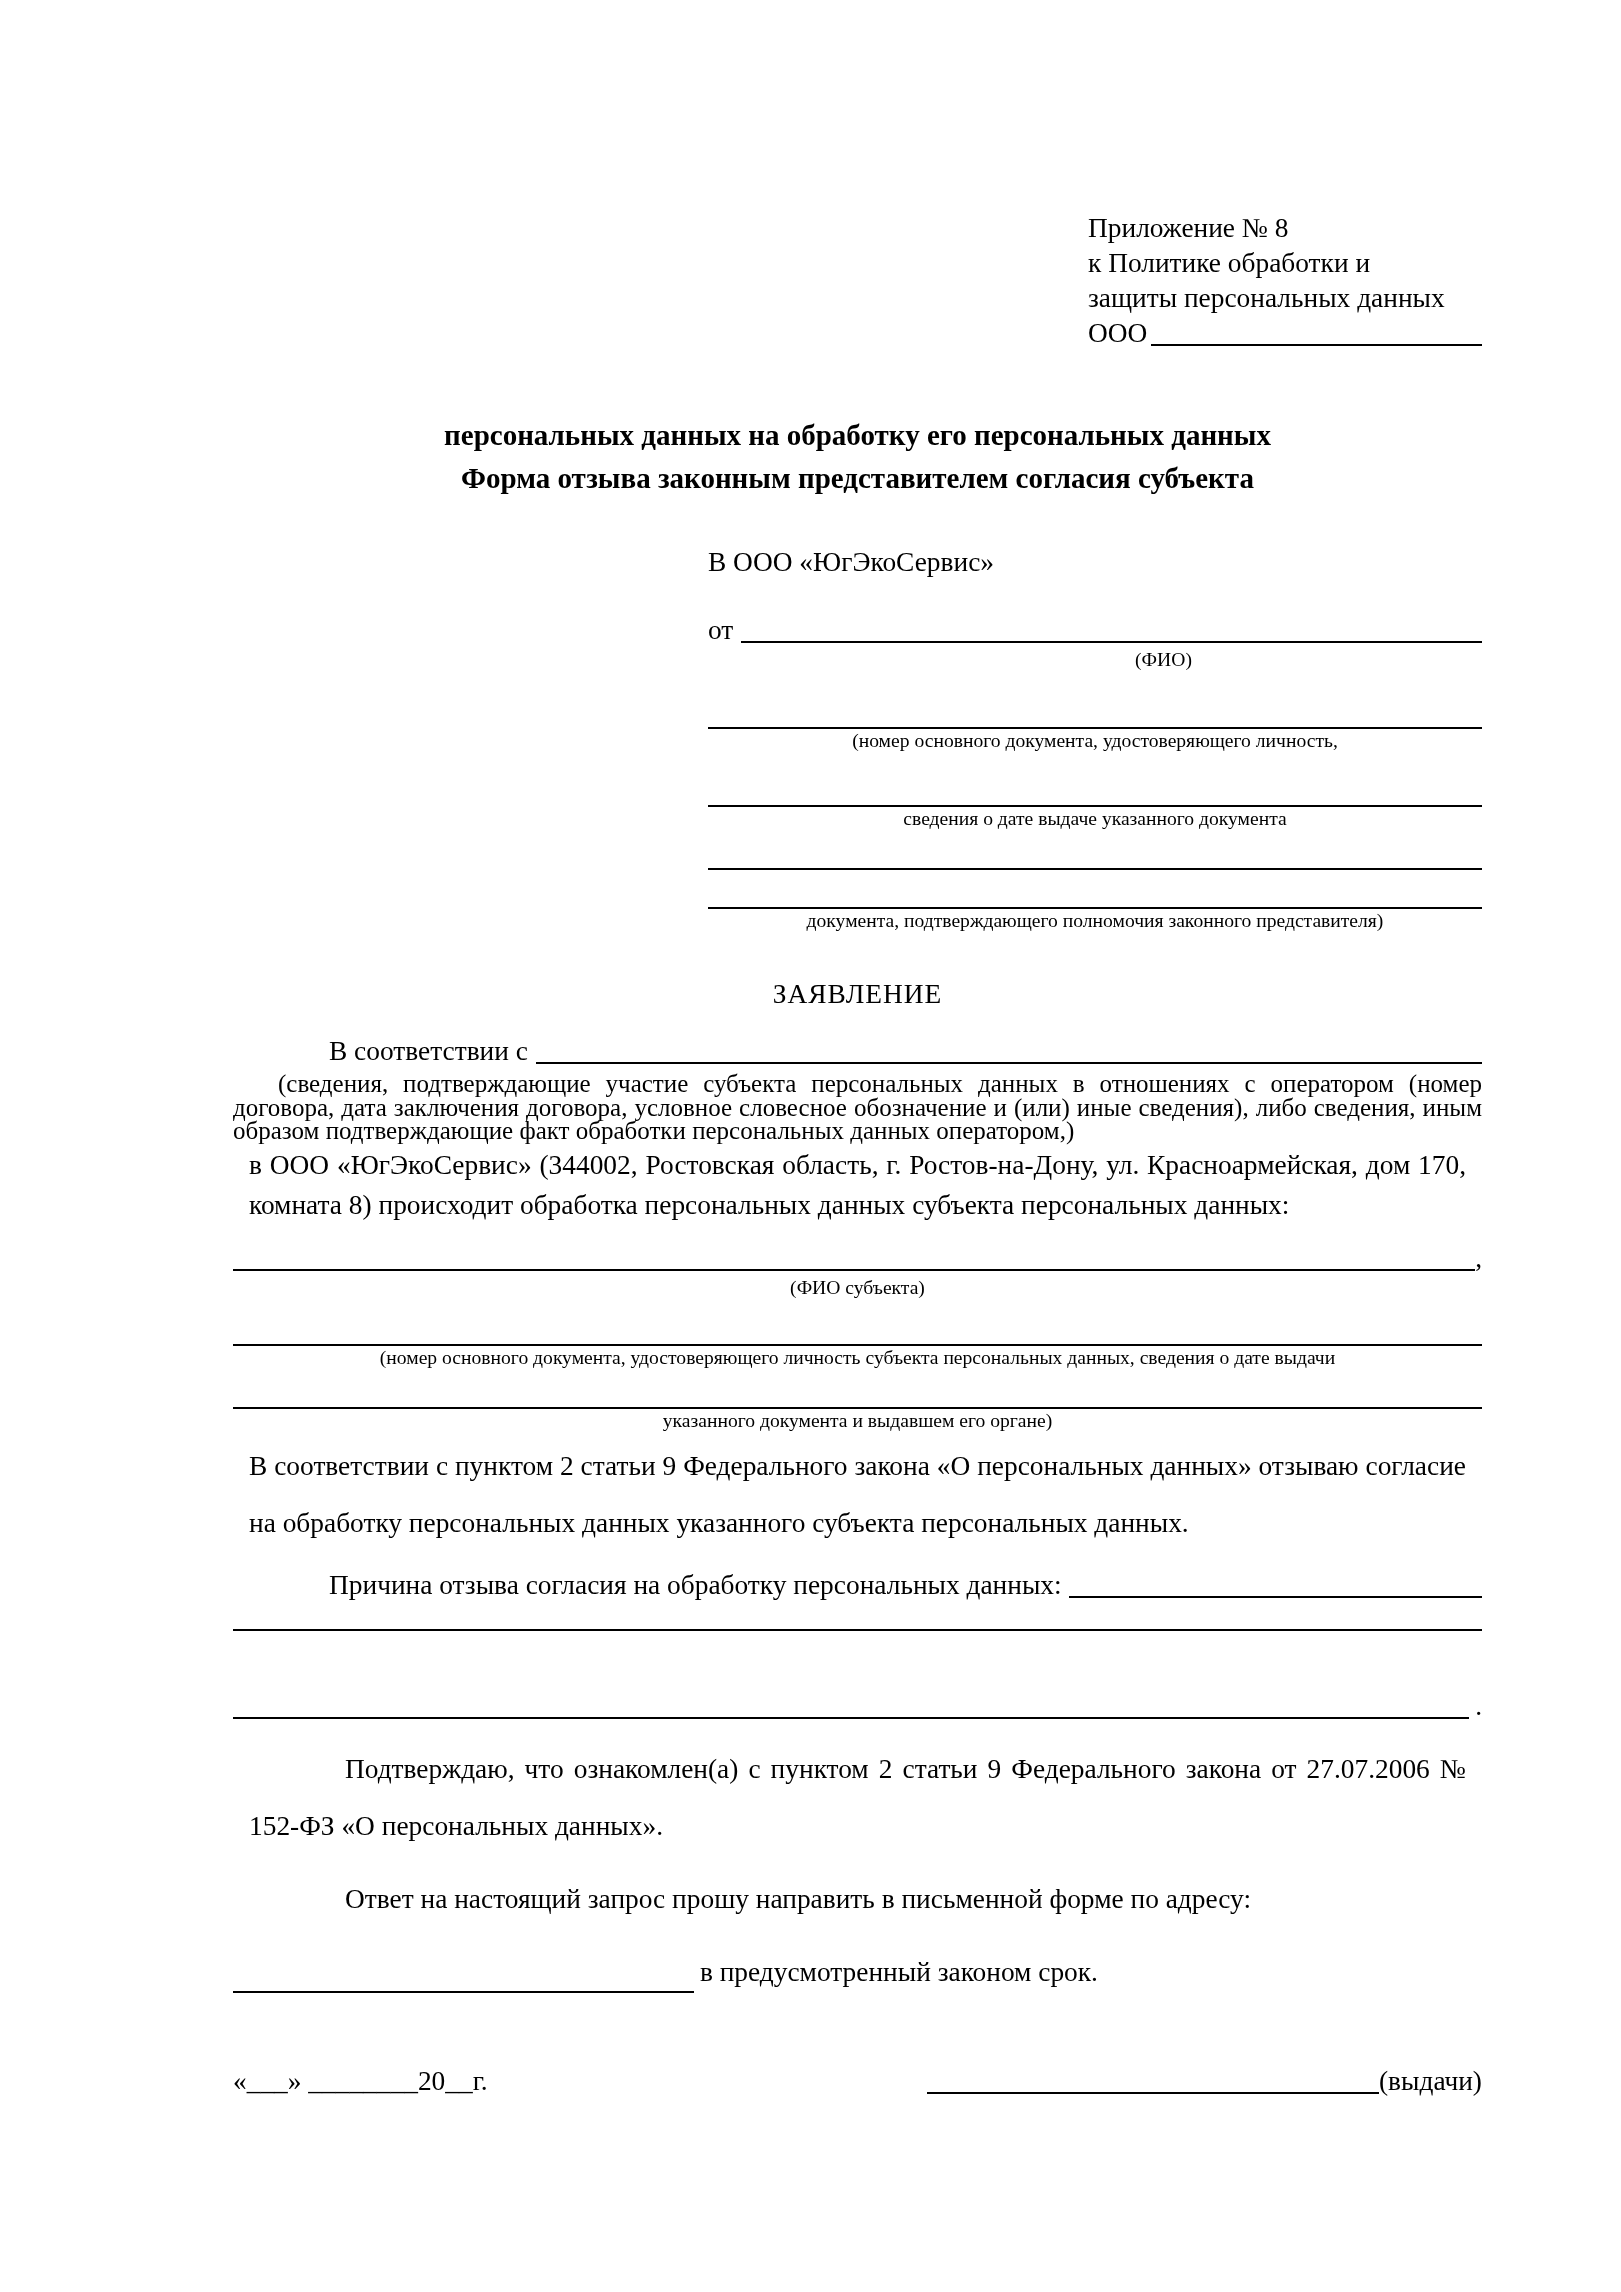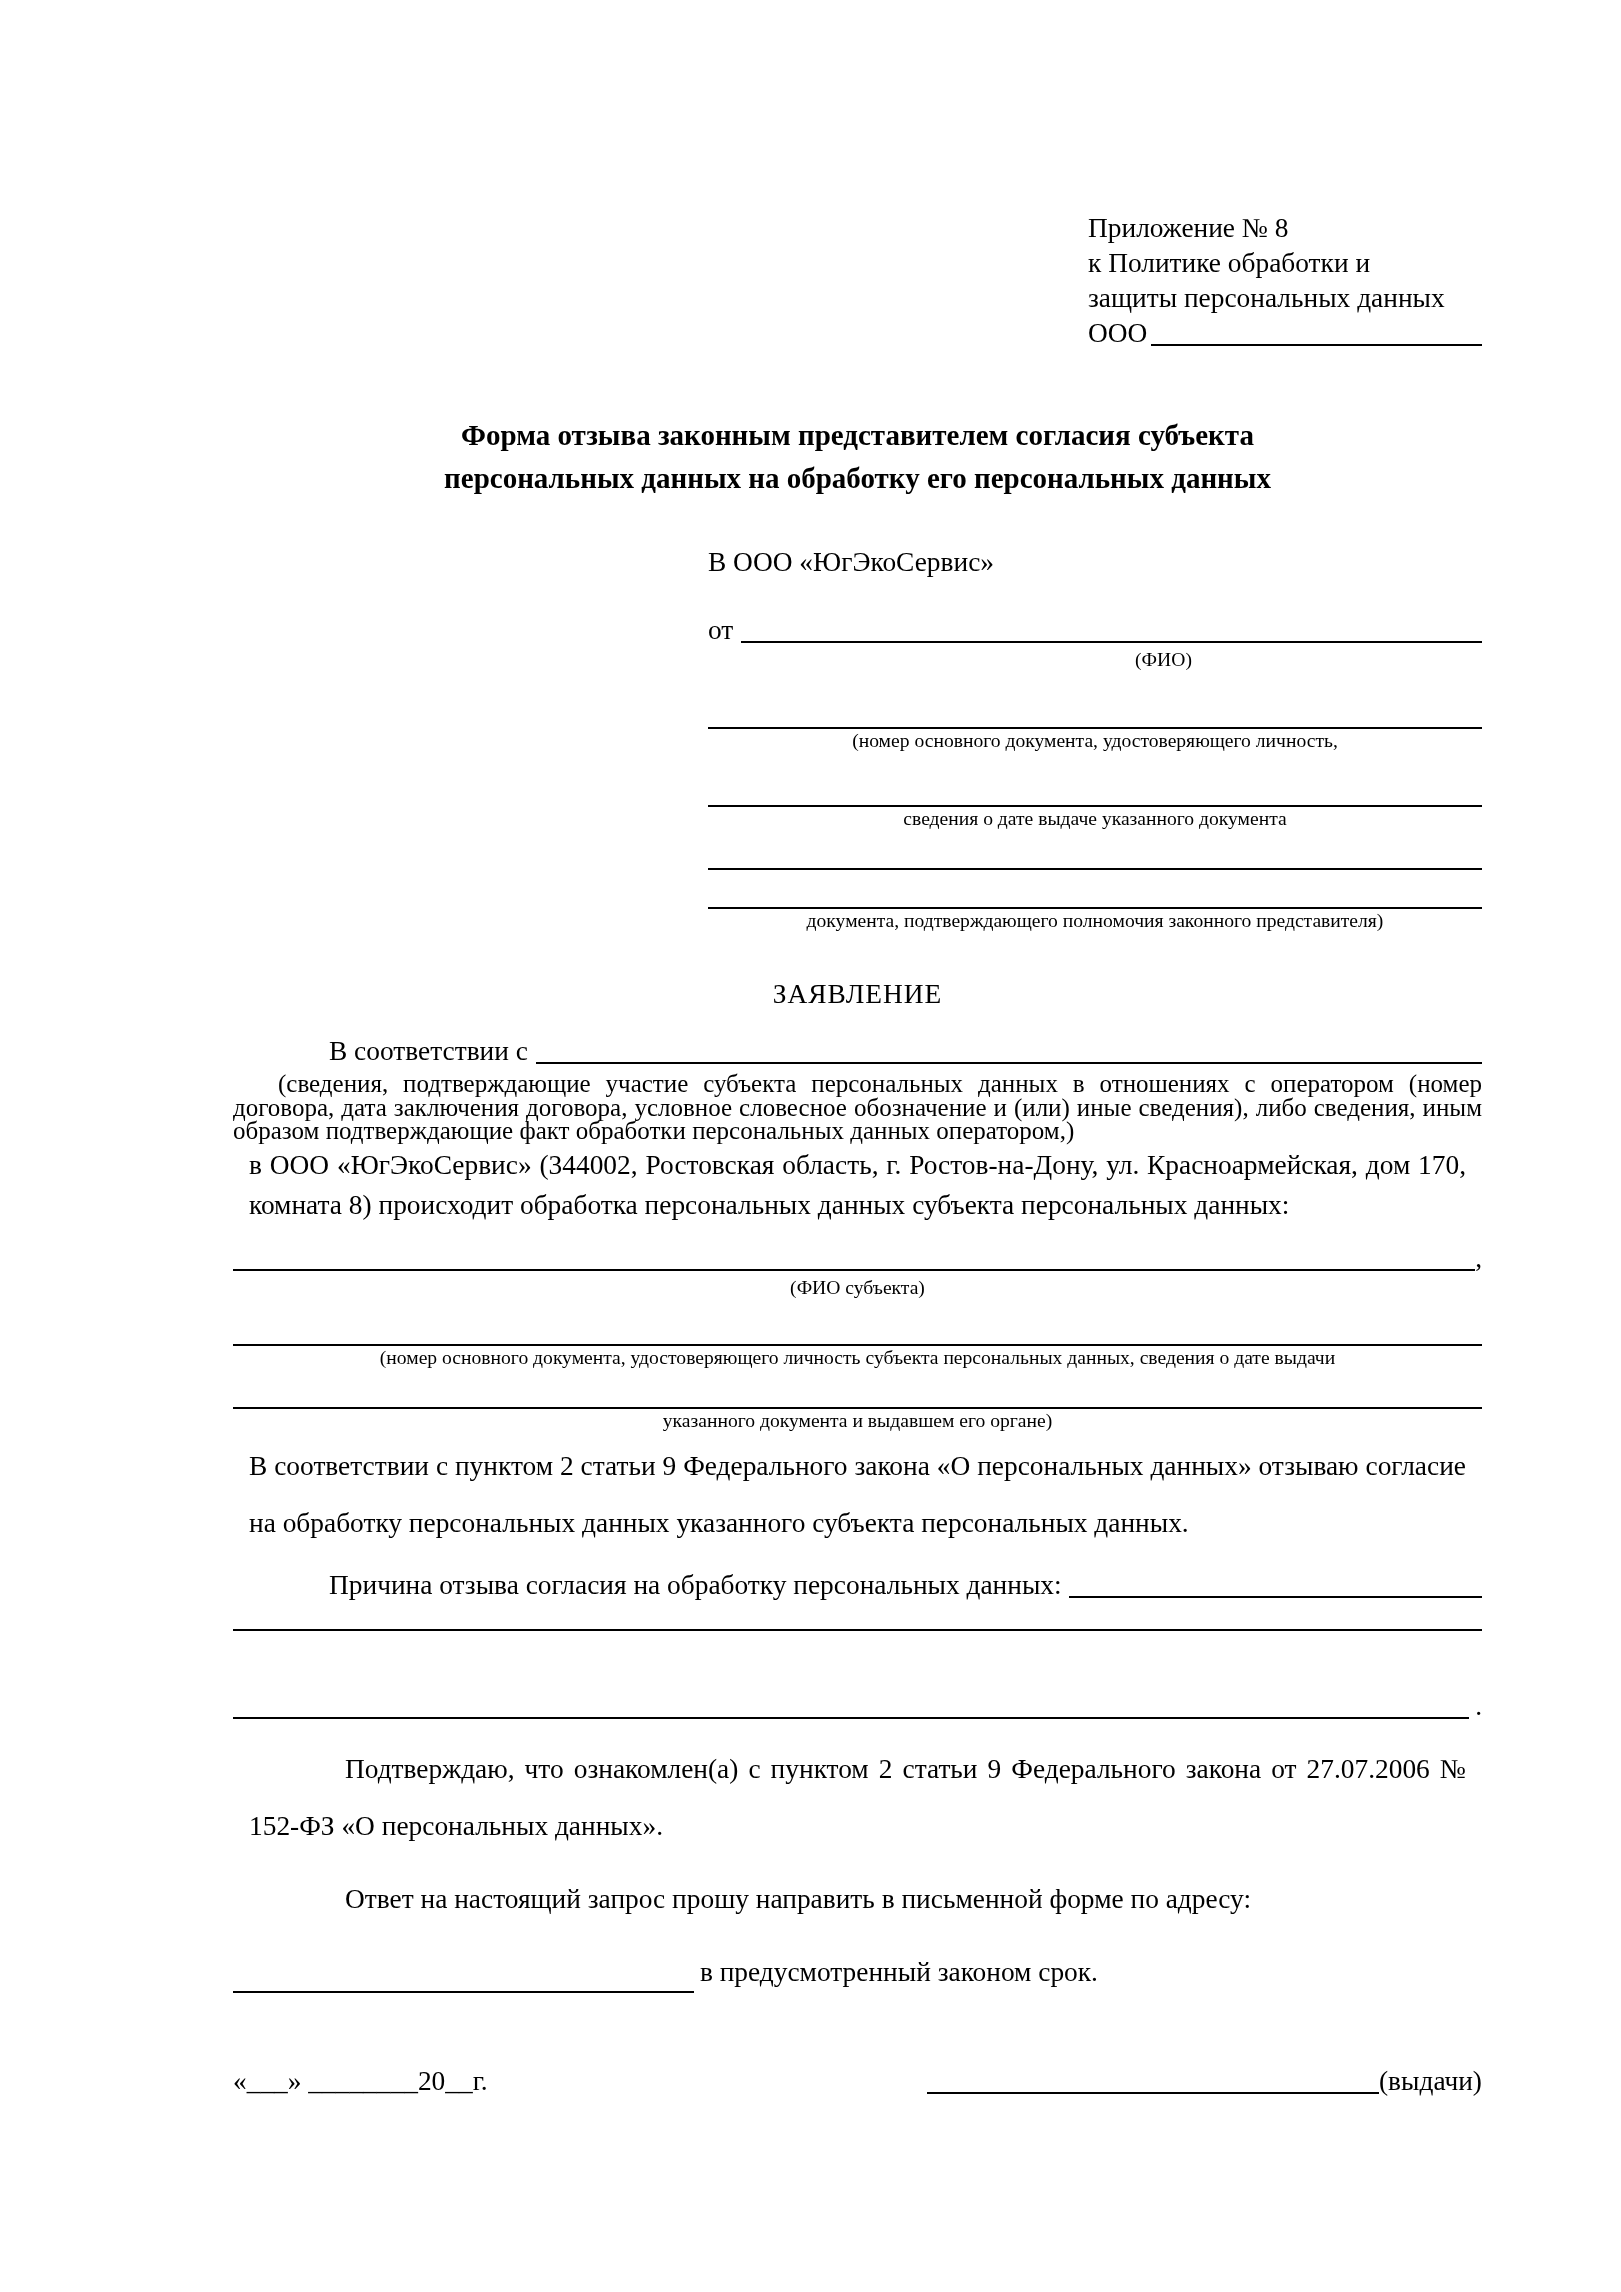--- a/index.html
+++ b/index.html
@@ -73,22 +73,22 @@
     <div>Приложение № 8</div>
     <div>к Политике обработки и</div>
     <div>защиты персональных данных</div>
     <div class="row">
       <span>ООО</span>
       <span class="fill nogap"></span>
     </div>
   </div>
 
   <div class="title">
+    <div>персональных данных на обработку его персональных данных</div>
     <div>Форма отзыва законным представителем согласия субъекта</div>
-    <div>персональных данных на обработку его персональных данных</div>
   </div>
 
   <div class="addressee">
     <div class="addr-to">В ООО «ЮгЭкоСервис»</div>
     <div class="row">
       <span>от</span>
       <span class="fill"></span>
     </div>
     <div class="cap cap-fio">(ФИО)</div>
     <div class="blank b1"></div>

